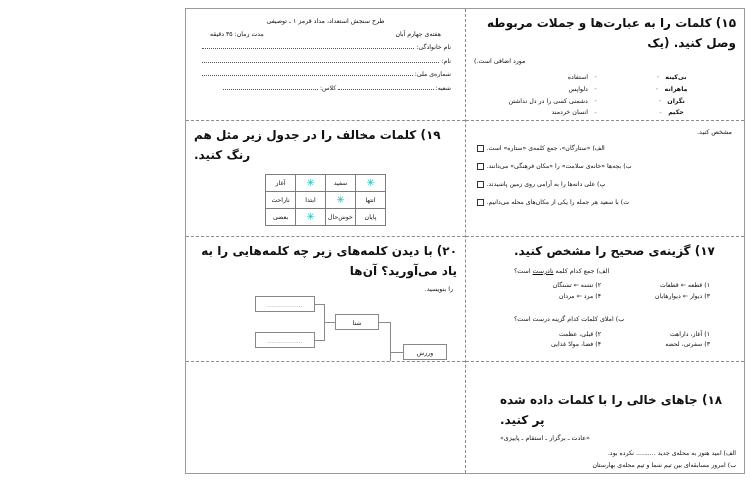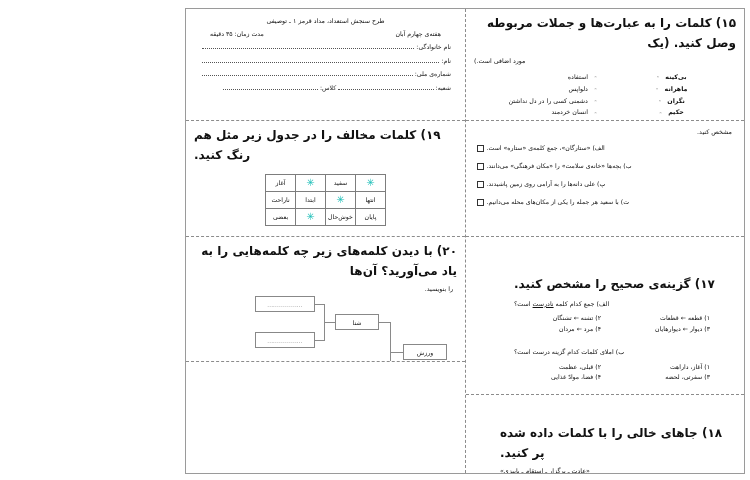--- a/index.html
+++ b/index.html
@@ -312,21 +312,21 @@
         <span>ب) بچه‌ها «خانه‌ی سلامت» را «مکان فرهنگی» می‌دانند.</span><span class="chk"></span>
       </p>
       <p class="q-sub center" style="margin-top:7px;">
         <span>پ) علی دانه‌ها را به آرامی روی زمین پاشیدند.</span><span class="chk"></span>
       </p>
       <p class="q-sub center" style="margin-top:7px;">
         <span>ت) با سعید هر جمله را یکی از مکان‌های محله می‌دانیم.</span><span class="chk"></span>
       </p>
     </div>
 
-    <div class="cell" style="height:125px;margin-top:33px;">
+    <div class="cell" style="height:125px;">
       <p class="q-head center" style="padding-left:40px;">
         <span>۱۷)</span>
         <span>گزینه‌ی صحیح را مشخص کنید.</span>
       </p>
       <p class="q-line center" style="padding-left:40px;margin-top:3px;">
         <span>الف) جمع کدام کلمه</span>
         <span class="underline-txt">نادرست</span>
         <span>است؟</span>
       </p>
 

